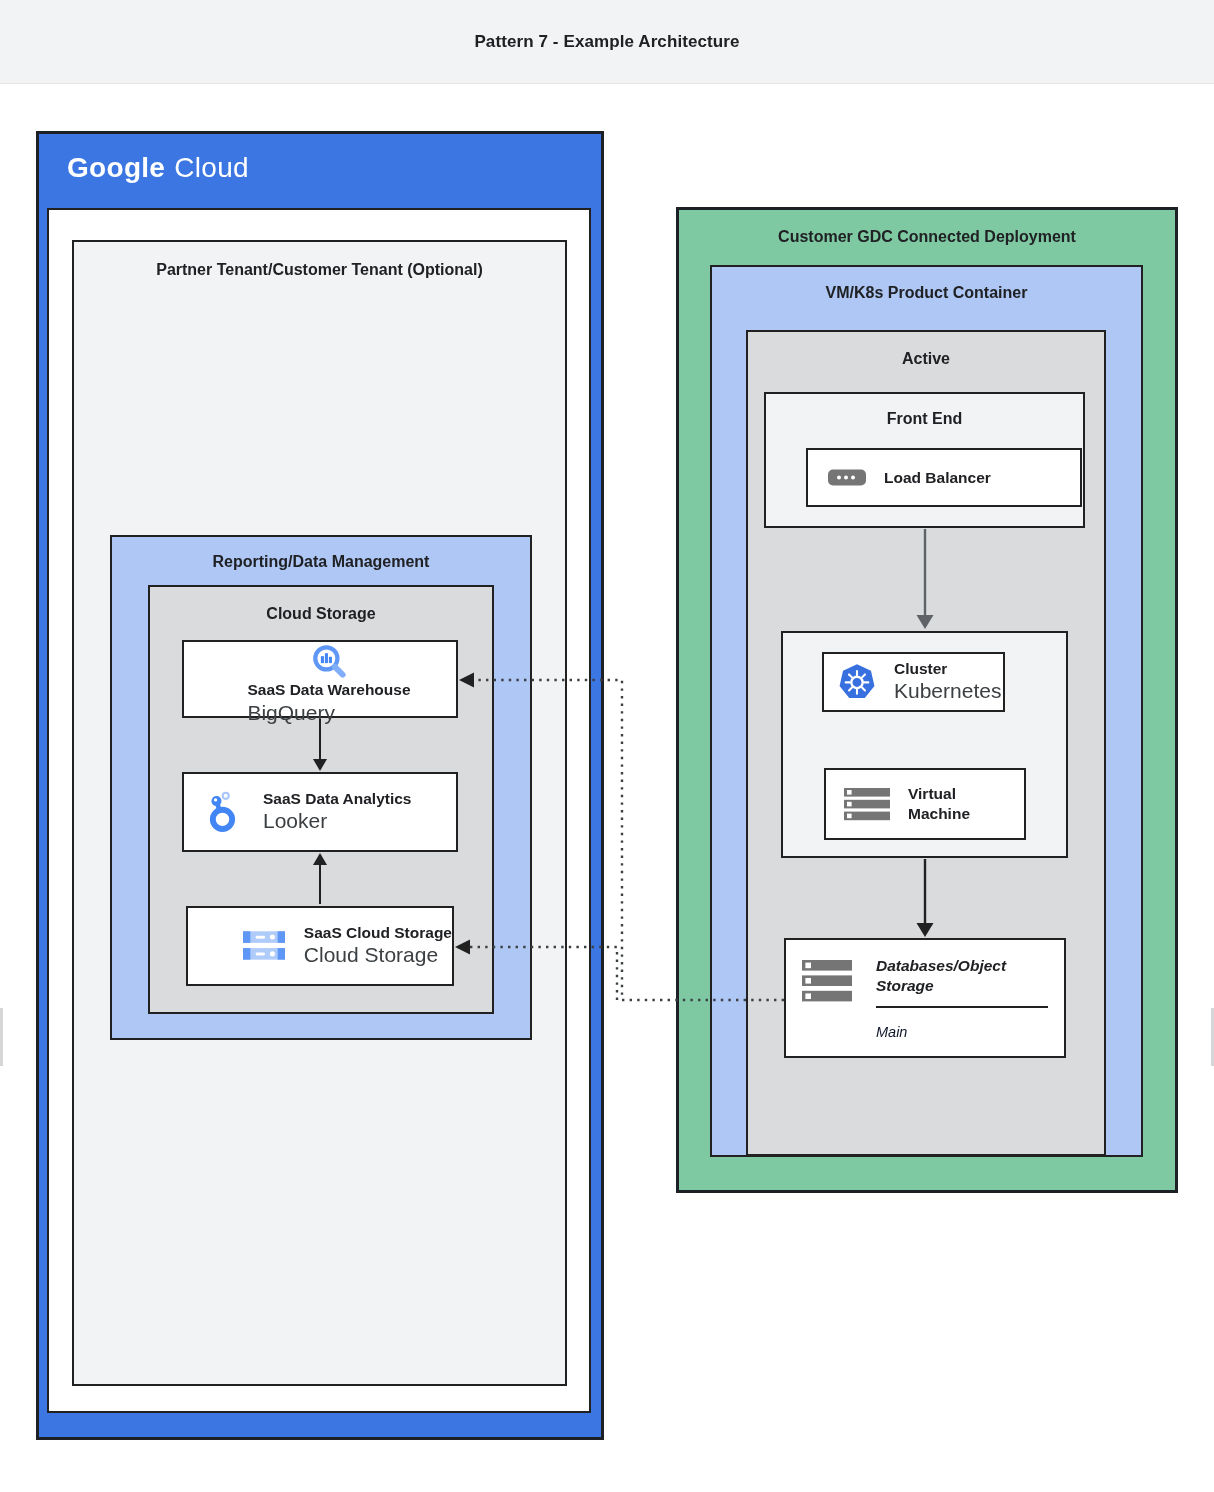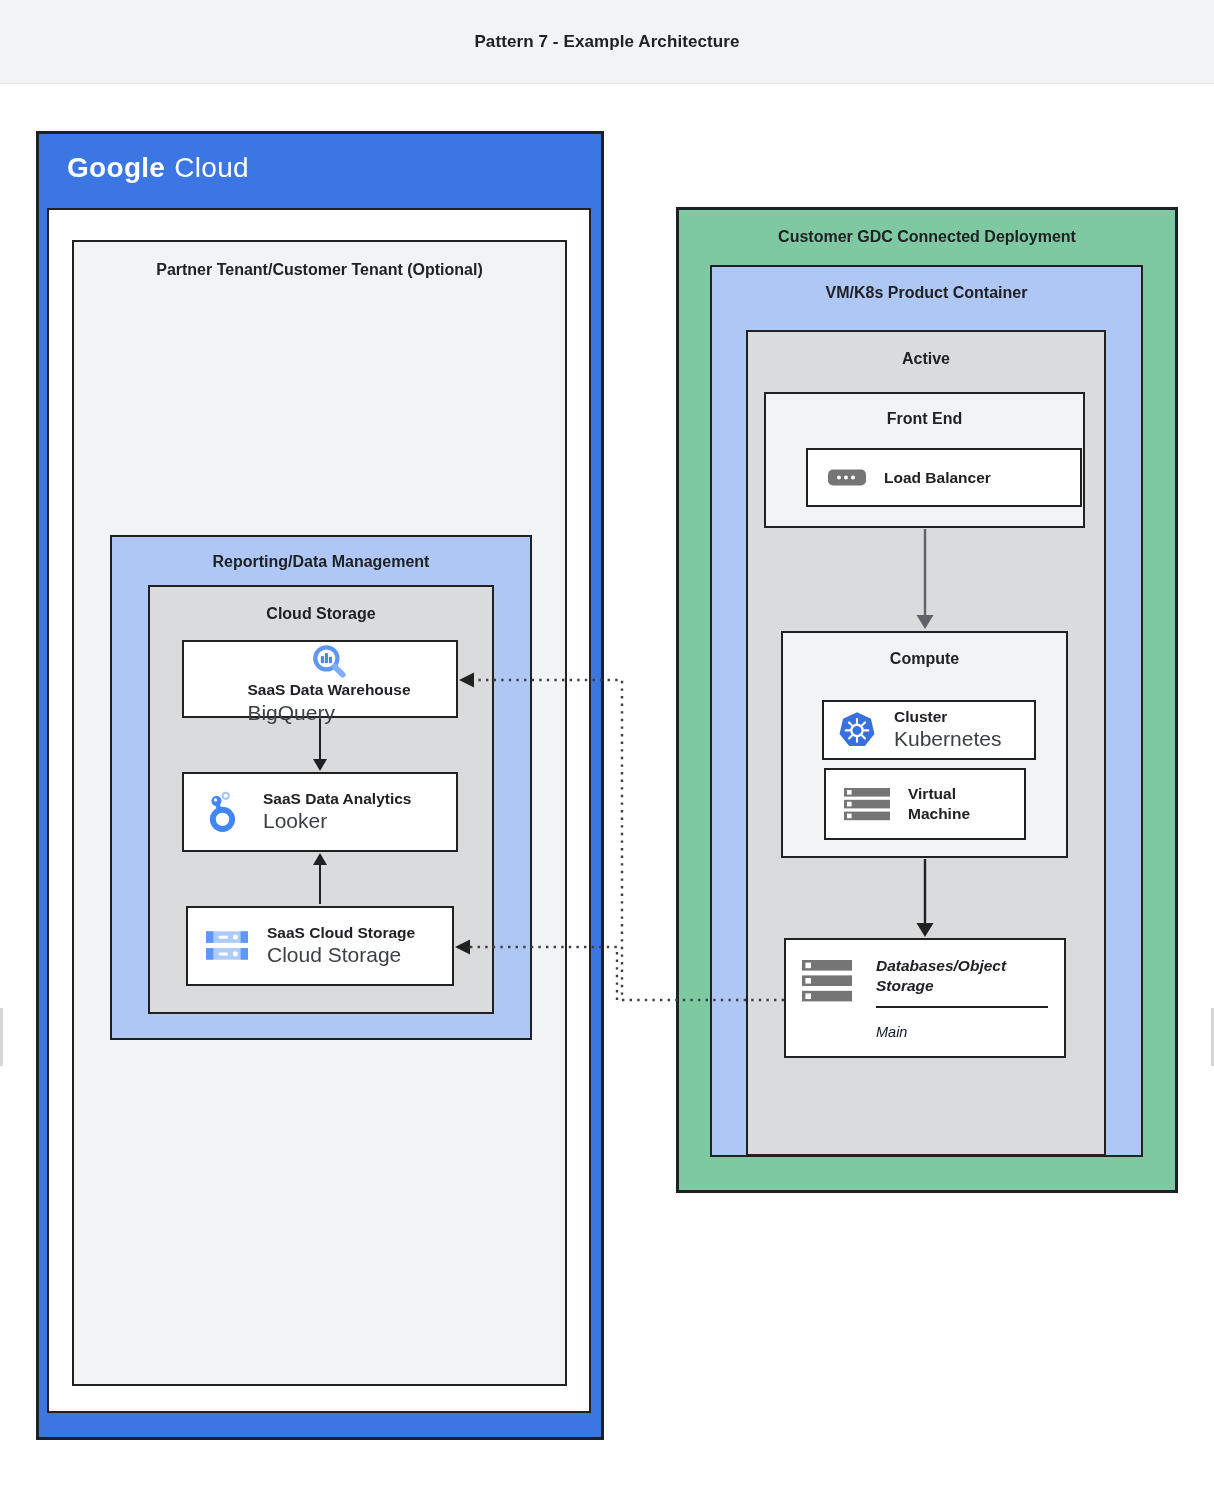--- a/index.html
+++ b/index.html
@@ -25,34 +25,34 @@
   .csgroup   { left:148px; top:585px; width:346px; height:429px;  background:#d9dbdd; padding-top:18px; }
 
   .card { position:absolute; background:#fff; border:2px solid #212121; display:flex; align-items:center; }
   .card .icon-wrap { flex:0 0 auto; display:flex; align-items:center; justify-content:center; }
   .card .txt { line-height:1.28; }
   .card .ct { font-size:15.5px; font-weight:bold; color:#202124; }
   .card .cs { font-size:21px; color:#3c4043; }
 
   .warehouse { left:182px; top:640px; width:276px; height:78px;flex-direction:column; }
   .analytics { left:182px; top:772px; width:276px; height:80px; }
-  .saasstore { left:186px; top:906px; width:268px; height:80px; }
+  .saasstore { left:186px; top:906px; width:268px; height:80px;justify-content:flex-end; }
   .warehouse .icon-wrap, .analytics .icon-wrap, .saasstore .icon-wrap { margin-left:17px; width:44px; }
   .warehouse .txt, .analytics .txt, .saasstore .txt { margin-left:18px; }
 
   .gdc      { left:676px; top:207px; width:502px; height:986px; background:#7ec8a2; padding-top:18px; }
   .vmk8s    { left:710px; top:265px; width:433px; height:892px; background:#aec7f4; padding-top:17px; }
   .active   { left:746px; top:330px; width:360px; height:826px; background:#d9dbdd; padding-top:18px; }
   .frontend { left:764px; top:392px; width:321px; height:136px; background:#f1f3f4; padding-top:16px; }
   .compute  { left:781px; top:631px; width:287px; height:227px; background:#f1f3f4; padding-top:17px; }
 
   .lb      { left:806px; top:448px; width:276px; height:59px; }
   .lb .icon-wrap { margin-left:20px; }
   .lb .txt { margin-left:16px; }
-  .cluster { left:822px; top:652px; width:214px; height:60px;margin-top:48px; }
+  .cluster { left:822px; top:652px; width:183px; height:60px; }
   .cluster .icon-wrap { margin-left:12px; }
   .cluster .txt { margin-left:16px; }
   .vmcard  { left:824px; top:768px; width:202px; height:72px; }
   .vmcard .icon-wrap { margin-left:18px; }
   .vmcard .txt { margin-left:18px; width:92px; }
 
   .dbcard { left:784px; top:938px; width:282px; height:120px; background:#fff; border:2px solid #212121;
             display:flex; align-items:flex-start; padding:16px 16px 0 16px; position:absolute;font-style:italic; }
   .dbcard .icon-wrap { flex:0 0 auto; margin-top:4px; }
   .dbcard .dtxt { margin-left:22px; flex:1 1 auto; }

